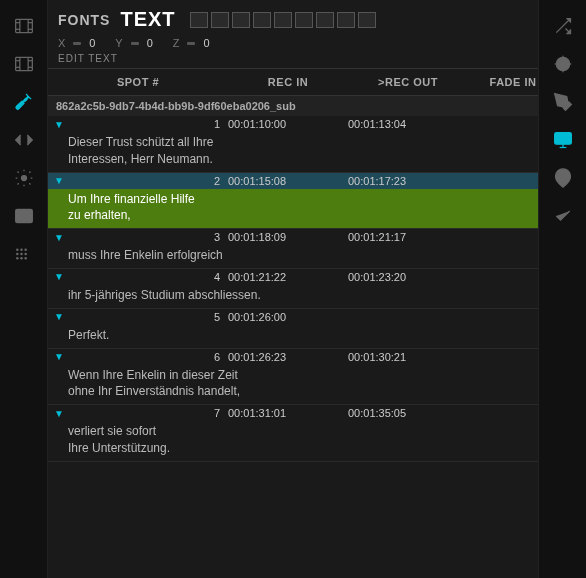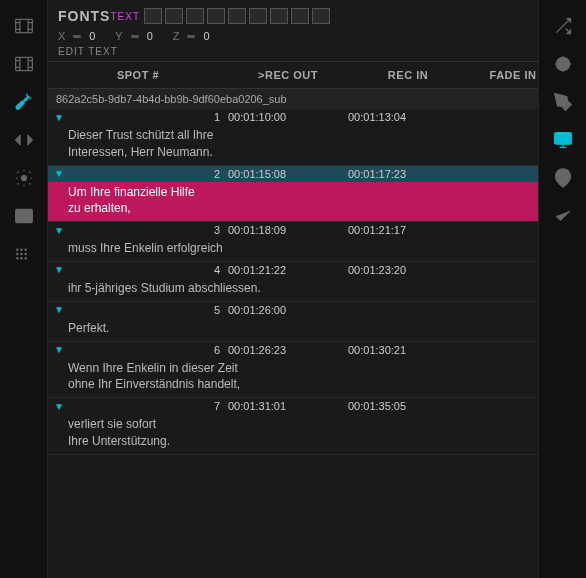--- a/index.html
+++ b/index.html
@@ -60,32 +60,33 @@
 
     
     .toolbar {
       background: #1a1a1a;
       padding: 8px 10px 4px 10px;
       border-bottom: 1px solid #333;
     }
     .toolbar-row1 {
       display: flex;
       align-items: center;
+      gap: 10px;
       margin-bottom: 6px;
     }
     .fonts-label {
       color: #bbb;
       font-size: 14px;
       font-weight: bold;
       letter-spacing: 1px;
     }
     .text-label {
-      color: #d946ef;
-      font-size: 10px;
-      font-weight: normal;
+      color: #ffffff;
+      font-size: 20px;
+      font-weight: bold;
       letter-spacing: 1px;
     }
     .font-style-boxes {
       display: flex;
       gap: 3px;
       margin-left: 4px;
     }
     .font-box {
       width: 18px;
       height: 16px;
@@ -161,20 +162,21 @@
     .subtitle-group {
       border-bottom: 1px solid #2a2a2a;
     }
 
     
     .file-row {
       padding: 4px 8px;
       color: #aaa;
       font-size: 11px;
       background: #222;
+      font-weight: bold;
     }
 
     
     .tc-row {
       display: grid;
       grid-template-columns: 180px 120px 120px 90px;
       padding: 2px 0;
       align-items: center;
     }
     .tc-row.selected {
@@ -208,21 +210,21 @@
     }
 
     
     .text-row {
       padding: 2px 20px 4px 20px;
       color: #bbb;
       font-size: 12px;
       line-height: 1.4;
     }
     .text-row.selected {
-      background: #be185d;
+      background: #4d7c0f;
       color: #fff;
     }
   </style>
 </head>
 <body>
 
 <div class="sidebar-left">
   <div class="sidebar-item">
     <svg viewBox="0 0 24 24">
         <rect x="2" y="4" width="20" height="16" rx="1" fill="none" stroke="currentColor" stroke-width="1.5"></rect>
@@ -312,22 +314,22 @@
       <span class="coord-label">Z</span>
       <span class="coord-dot"></span>
       <span class="coord-value">0</span>
     </div>
     <div class="edit-text-label">EDIT TEXT</div>
   </div>
 
   <div class="table-container">
     <div class="table-header">
       <div class="th">SPOT #</div>
+      <div class="th">REC IN</div>
       <div class="th">&gt;REC OUT</div>
-      <div class="th">REC IN</div>
       <div class="th">FADE IN</div>
     </div>
 
     <div class="file-row">
       <span>862a2c5b-9db7-4b4d-bb9b-9df60eba0206_sub</span>
     </div>
 
     <div class="subtitle-group">
       <div class="tc-row">
         <div class="tc-spot">

